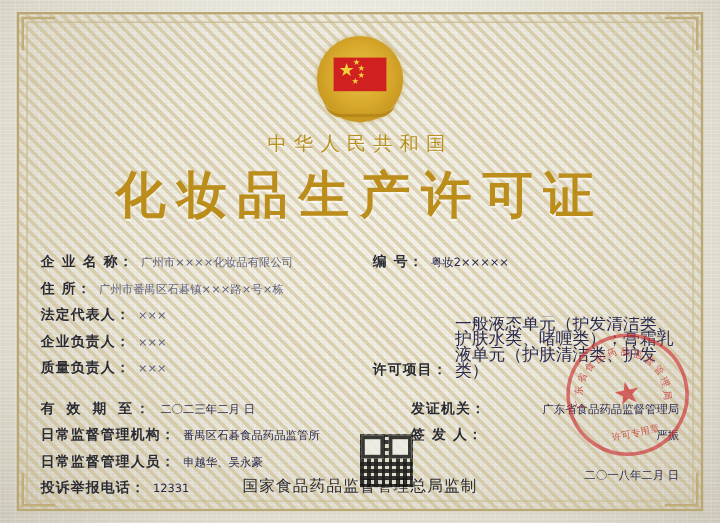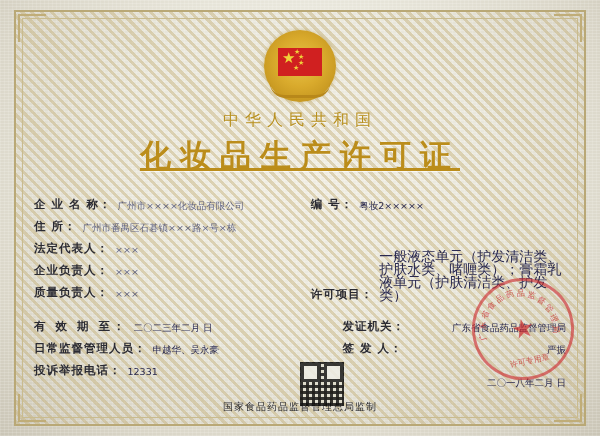--- a/index.html
+++ b/index.html
@@ -77,27 +77,26 @@
     font-family:"DejaVu Serif","Liberation Serif",serif;
     font-size:16px;
     letter-spacing:6px;
     color:#b8901f;
     margin-top:12px;
     text-shadow:0 1px 0 rgba(255,255,255,.6);
   }
   .title-main{
     text-align:center;
     font-family:"DejaVu Serif","Liberation Serif",serif;
-    font-size:31px;
+    font-size:42px;
     letter-spacing:9px;
     color:#bb8d1b;
     margin-top:4px;
     font-weight:bold;
     text-shadow:0 1px 1px rgba(255,255,255,.65);
-    text-decoration:underline;
   }
 
   .fields{
     margin-top:20px;
     display:flex;
     gap:0;
   }
   .col-left{width:52%;}
   .col-right{width:48%;}
 
@@ -135,21 +134,21 @@
   .blk{
     margin-top:10px;
   }
   .foot-left{width:58%;}
   .foot-right{width:42%;text-align:right;}
 
   .bottombar{
     position:absolute;left:0;right:0;bottom:-4px;
     text-align:center;
     font-family:Liberation Serif, serif;
-    font-size:10px;
+    font-size:13px;
     color:#2a2a30;
     letter-spacing:1px;
   }
 
   
   .seal{
     position:absolute;right:26px;bottom:56px;
     width:96px;height:96px;border-radius:50%;
     border:3px solid rgba(205,40,45,.72);
     color:rgba(200,35,40,.8);
@@ -260,20 +259,24 @@
           <div class="val two sharp">一般液态单元（护发清洁类、护肤水类、啫喱类）；膏霜乳液单元（护肤清洁类、护发类）</div>
         </div>
       </div>
     </div>
 
     <div class="fields blk" style="">
       <div class="foot-left">
         <div class="row">
           <div class="lbl wide">有 效 期 至：</div>
           <div class="val sharp">二〇二三年二月 日</div>
+        </div>
+        <div class="row">
+          <div class="lbl">日常监督管理机构：</div>
+          <div class="val sharp">番禺区石碁食品药品监管所</div>
         </div>
         <div class="row">
           <div class="lbl">日常监督管理人员：</div>
           <div class="val sharp">申越华、吴永豪</div>
         </div>
         <div class="row">
           <div class="lbl">投诉举报电话：</div>
           <div class="val sharp">12331</div>
         </div>
       </div>

